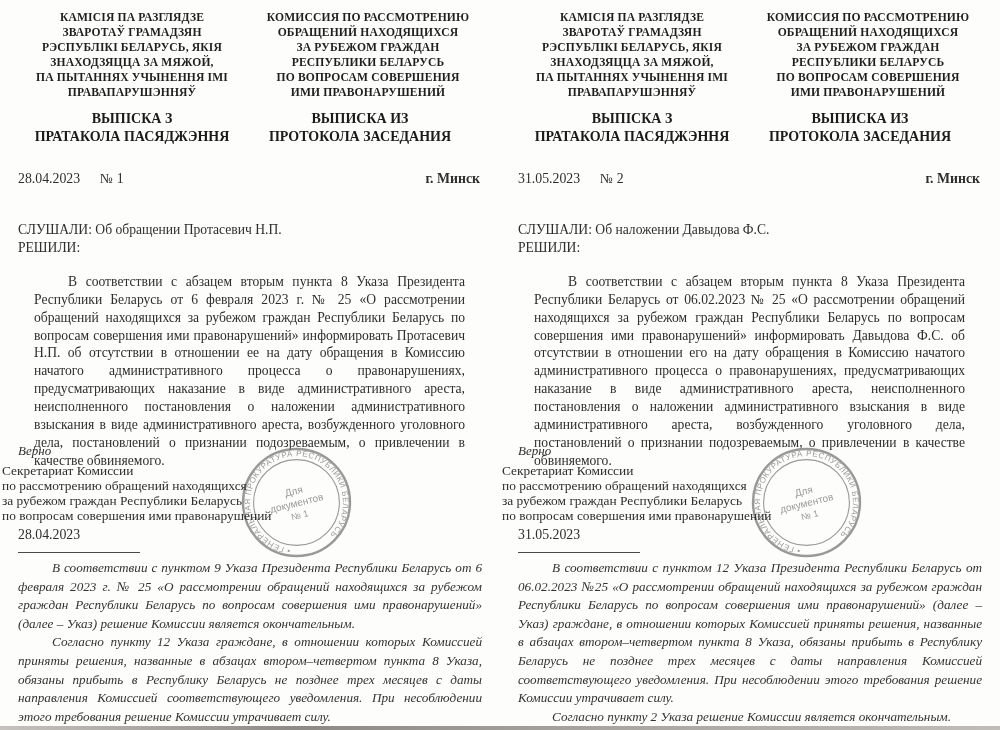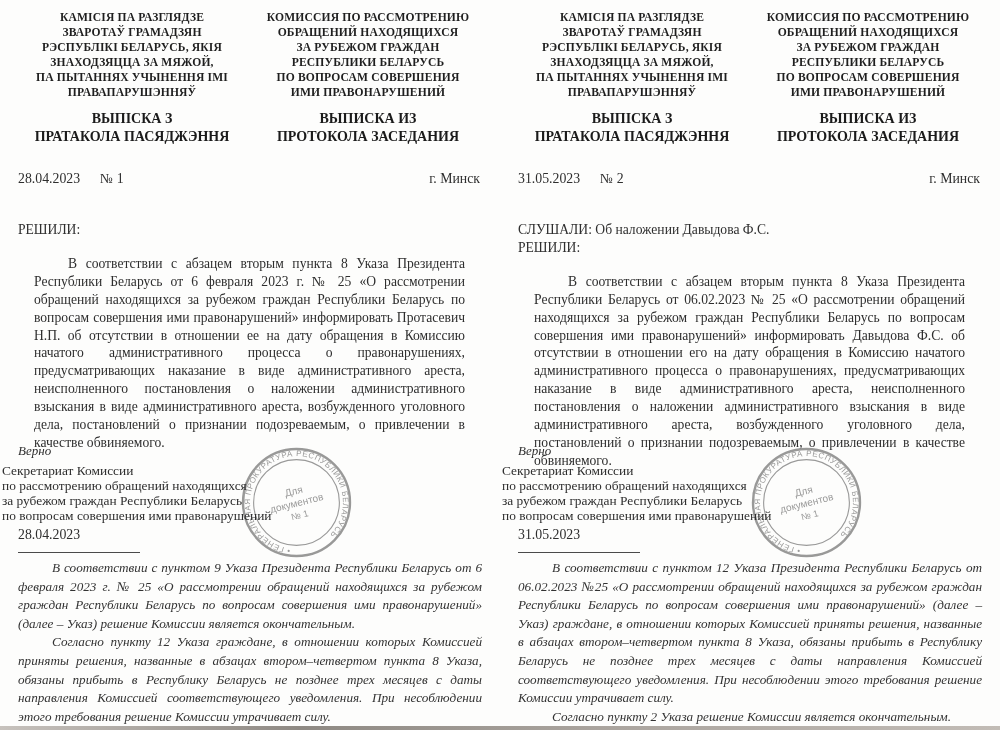--- a/index.html
+++ b/index.html
@@ -10,26 +10,26 @@
     color:#2e2e2e;
   }
   .page { position:absolute; top:0; width:500px; height:730px; }
   #page1 { left:0; }
   #page2 { left:500px; }
   .abs { position:absolute; }
 
   .org-row { top:10px; left:18px; width:464px; display:flex; justify-content:space-between; }
   .org-col { width:228px; text-align:center; font-weight:bold; font-size:11.6px; line-height:15px; letter-spacing:0.15px; color:#1f1f1f; }
 
-  .title-row { top:110px; left:18px; width:464px; display:flex; justify-content:space-between; }
+  .title-row { top:110px; left:18px; width:464px; display:flex; justify-content:flex-start; }
   .title-col { width:228px; text-align:center; font-weight:bold; font-size:14px; line-height:18px; color:#1b1b1b; }
 
   .meta-row { top:171px; left:18px; width:462px; display:flex; align-items:baseline; font-size:13.8px; }
   .meta-num { margin-left:20px; }
-  .meta-city { margin-left:auto; }
+  .meta-city { margin-left:auto;font-weight:bold; }
 
   .content { top:221px; left:18px; width:463px; font-size:13.6px; line-height:17.9px; }
   .content .hline { margin:0; }
   .content .body-par { margin:16px; text-align:justify; text-indent:34px; }
 
   .verno { top:443px; left:18px; font-size:13px;font-style:italic; }
   .secretariat { top:463px; left:2px; font-size:13.4px; line-height:15px; }
   .sign-date { top:527px; left:18px; font-size:13.8px; }
 
   .stamp { top:446px; left:240px; width:113px; height:113px; opacity:0.78; }
@@ -80,20 +80,21 @@
       </div>
     </div>
 
     <div class="abs meta-row">
       <span>28.04.2023</span>
       <span class="meta-num">№ 1</span>
       <span class="meta-city">г. Минск</span>
     </div>
 
     <div class="abs content">
+      <p class="hline">СЛУШАЛИ: Об обращении Протасевич Н.П.</p>
       <p class="hline">РЕШИЛИ:</p>
       <p class="body-par">В соответствии с абзацем вторым пункта 8 Указа Президента Республики Беларусь от 6 февраля 2023 г. № 25 «О рассмотрении обращений находящихся за рубежом граждан Республики Беларусь по вопросам совершения ими правонарушений» информировать Протасевич Н.П. об отсутствии в отношении ее на дату обращения в Комиссию начатого административного процесса о правонарушениях, предусматривающих наказание в виде административного ареста, неисполненного постановления о наложении административного взыскания в виде административного ареста, возбужденного уголовного дела, постановлений о признании подозреваемым, о привлечении в качестве обвиняемого.</p>
     </div>
 
     <svg class="abs stamp" viewBox="0 0 112 112">
       <circle cx="56" cy="56" r="53" fill="none" stroke="#7d7d7d" stroke-width="2.4"></circle>
       <circle cx="56" cy="56" r="42.5" fill="none" stroke="#7d7d7d" stroke-width="1.1"></circle>
       <defs>
           <path id="rim1" d="M 56,102 a 46,46 0 1 1 0.06,0"></path>
         </defs>

